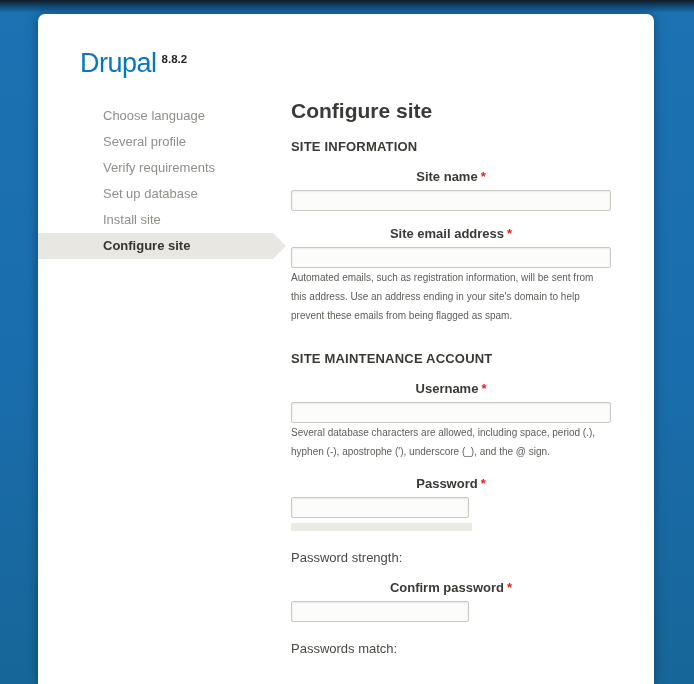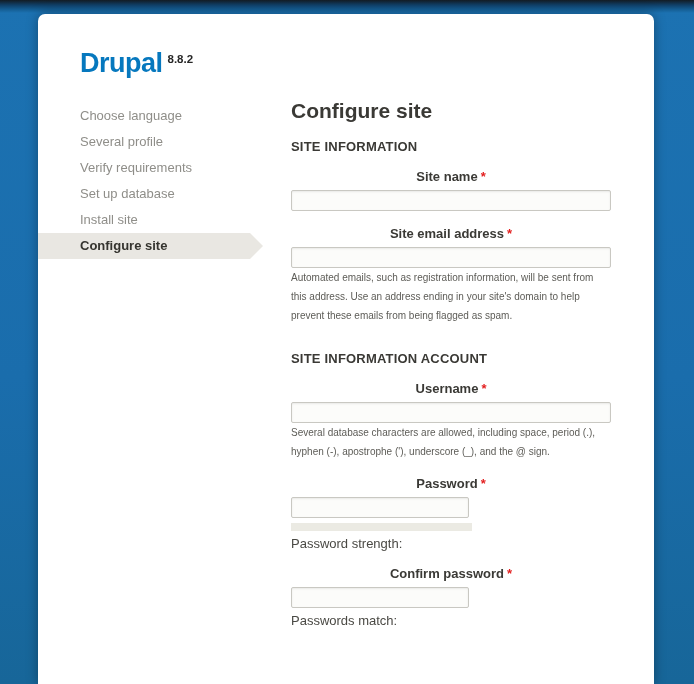--- a/index.html
+++ b/index.html
@@ -11,26 +11,26 @@
   .top-strip{
     position:absolute;top:0;left:0;right:0;height:13px;
     background:linear-gradient(180deg,#131c24 0%,#10416a 40%,#145c91 70%,#1c72b2 100%);
   }
   .card{
     position:absolute;left:38px;top:14px;width:616px;height:670px;
     background:#ffffff;border-radius:7px 7px 0 0;
     box-shadow:0 0 12px rgba(0,0,0,0.35);
   }
   .logo{margin:34px 0 0 42px;}
-  .logo .name{color:#0678be;font-size:27px;font-weight:bold;letter-spacing:-0.5px;margin-top:33px;}
+  .logo .name{color:#0678be;font-size:27px;font-weight:normal;letter-spacing:-0.5px;margin-top:33px;}
   .logo .ver{font-size:11.5px;font-weight:bold;color:#262626;margin-left:5px;vertical-align:9px;}
   .cols{display:flex;margin-top:20px;}
   .steps{width:253px;flex:none;padding-top:4px;}
   .step{
-    height:26px;line-height:26px;padding-left:42px;
+    height:26px;line-height:26px;padding-left:65px;
     color:#8f8e89;font-size:13px;position:relative;white-space:nowrap;
   }
   .step.active{
     background:#e9e7e2;color:#35342f;font-weight:bold;width:170px;
   }
   .step.active .arrow{
     position:absolute;right:-13px;top:0;width:0;height:0;
     border-top:13px solid transparent;border-bottom:13px solid transparent;
     border-left:13px solid #e9e7e2;
   }
@@ -42,21 +42,21 @@
   .req{color:#e31e1e;font-weight:bold;margin-left:3px;}
   .text-input{
     display:block;width:100%;box-sizing:border-box;height:21px;
     border:1px solid #c9c8c2;border-radius:2px;background:#fcfcfa;
     box-shadow:inset 0 1px 2px rgba(0,0,0,0.08);
     padding:0 6px;font-size:13px;color:#333;outline:none;
   }
   .text-input.half{width:178px;}
   .desc{font-size:10px;color:#5d5c57;line-height:19px;}
   .strength-bar{width:181px;height:8px;background:#ebeae3;margin-top:5px;}
-  .status-text{font-size:13px;color:#4a4944;margin-top:5px;}
+  .status-text{font-size:13px;color:#4a4944;margin-top:19px;}
 </style>
 </head>
 <body>
 
 <div class="top-strip"></div>
 
 <div class="card">
 
   <div class="logo">
     <span class="name">Drupal</span><span class="ver">8.8.2</span>
@@ -81,21 +81,21 @@
         <span>Site name</span><span class="req">*</span>
       </div>
       <input type="text" class="text-input" value="" style="">
 
       <div class="field-label">
         <span>Site email address</span><span class="req">*</span>
       </div>
       <input type="text" class="text-input" value="" style="">
       <div class="desc">Automated emails, such as registration information, will be sent from this address. Use an address ending in your site's domain to help prevent these emails from being flagged as spam.</div>
 
-      <div class="section-heading">SITE INFORMATION ACCOUNT</div>
+      <div class="section-heading">SITE MAINTENANCE ACCOUNT</div>
 
       <div class="field-label">
         <span>Username</span><span class="req">*</span>
       </div>
       <input type="text" class="text-input" value="" style="">
       <div class="desc">Several database characters are allowed, including space, period (.), hyphen (-), apostrophe ('), underscore (_), and the @ sign.</div>
 
       <div class="field-label">
         <span>Password</span><span class="req">*</span>
       </div>

